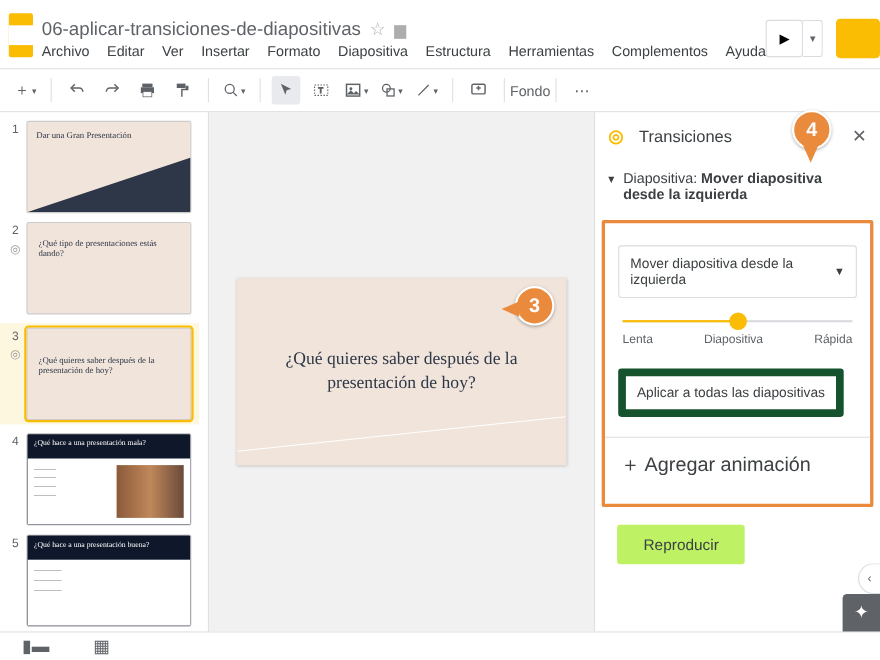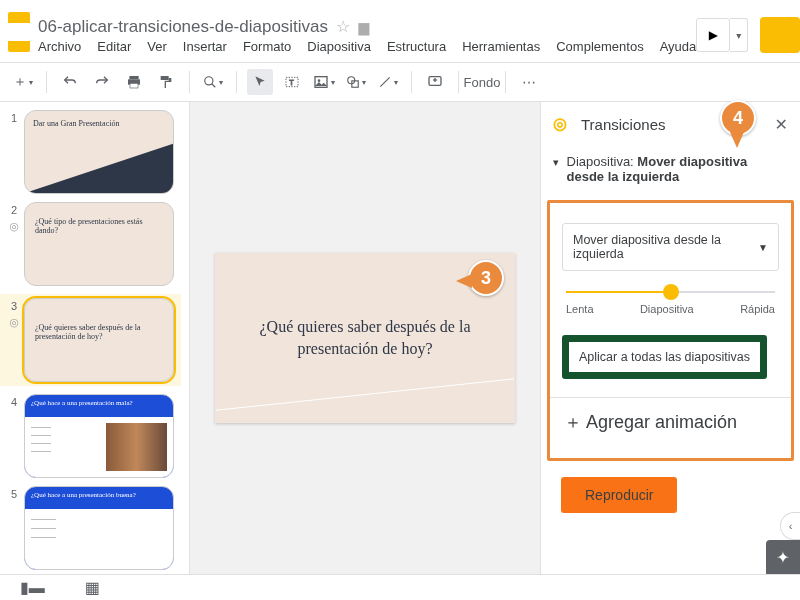--- a/index.html
+++ b/index.html
@@ -28,23 +28,23 @@
   .fondo{font-size:13px;padding:0 6px;}
 
   
   .main { display: flex; height: 472px; }
 
   
   .thumbs { width: 190px; border-right: 1px solid #e0e0e0; overflow-y:auto; padding: 8px 8px 0 4px;}
   .thumb-row{display:flex;align-items:flex-start;margin-bottom:8px;}
   .thumb-num{width:20px;font-size:11px;color:#5f6368;text-align:center;padding-top:2px;}
   .thumb-icon{width:20px;font-size:11px;color:#999;text-align:center;margin-top:4px;}
-  .thumb { width: 150px; height: 84px; border: 1px solid #ccc; background: #f0e4db; position: relative; cursor:pointer;overflow:hidden;border-radius:12px;}
+  .thumb { width: 150px; height: 84px; border: 1px solid #ccc; background: #f0e4db; position: relative; cursor:pointer;overflow:hidden;border-radius:2px;}
   .thumb.selected { outline:2px solid #fbbc04; }
-  .thumb.dark{background:#1d4ed8;}
+  .thumb.dark{background:#0f172a;}
   .th-txt{font-size:8px;color:#2e3747;text-align:left;padding:6px 10px;font-family:Georgia,serif;}
   .thumb .tri{position:absolute;bottom:0;left:0;width:0;height:0;border-left:0 solid transparent;border-right:150px solid #2e3747;border-top:50px solid transparent;}
 
   
   .canvas-area { flex: 1; background: #f1f1f1; position: relative; display:flex;align-items:center;justify-content:center;}
   .slide { width: 300px; height: 170px; background: #f0e4db; box-shadow: 0 1px 3px rgba(0,0,0,.2); position: relative; display:flex;align-items:center;justify-content:center; }
   .slide-text { font-family: Georgia, serif; font-size: 16px; color: #2e3747; text-align: center; padding: 0 28px; line-height:1.4; }
   .slide .diag2{position:absolute;bottom:28px;left:0;right:0;height:1px;background:#fff;transform:rotate(-6deg);}
   .callout3{position:absolute;left:468px;top:260px;width:36px;height:36px;background:#ea8a3c;border-radius:50%;color:#fff;font-weight:bold;font-size:18px;display:flex;align-items:center;justify-content:center;border:2px solid #fff;box-shadow:0 1px 3px rgba(0,0,0,.3);}
   .callout3::before{content:"";position:absolute;left:-14px;top:12px;width:0;height:0;border-top:7px solid transparent;border-bottom:7px solid transparent;border-right:16px solid #ea8a3c;}
@@ -60,21 +60,21 @@
   .orange-box{border:3px solid #ea8a3c;border-radius:2px;padding:20px 12px 12px;margin:0 -6px;}
   .select{border:1px solid #dadce0;border-radius:3px;padding:9px 10px;font-size:12.5px;color:#3c4043;display:flex;justify-content:space-between;align-items:center;cursor:pointer;}
   .slider-wrap{margin:20px 4px 6px;}
   .slider-track{height:2px;background:#dadce0;position:relative;}
   .slider-fill{position:absolute;left:0;width:50%;height:2px;background:#fbbc04;}
   .slider-knob{position:absolute;left:50%;top:-7px;width:16px;height:16px;background:#fbbc04;border-radius:50%;transform:translateX(-50%);}
   .slider-labels{display:flex;justify-content:space-between;font-size:11px;color:#5f6368;margin-top:10px;}
   .apply-btn{border:7px solid #14532d;border-radius:3px;padding:8px 10px;font-size:12.5px;color:#3c4043;margin-top:14px;cursor:pointer;display:inline-block;}
   .divider{height:1px;background:#e0e0e0;margin:18px -12px 0;}
   .add-anim{font-size:18px;color:#3c4043;padding:12px 2px;cursor:pointer;}
-  .play{background:#f97316;border-radius:3px;padding:10px 24px;font-size:14px;color:#3c4043;display:inline-block;margin-top:16px;margin-left:8px;cursor:pointer;}
+  .play{background:#bef264;border-radius:3px;padding:10px 24px;font-size:14px;color:#3c4043;display:inline-block;margin-top:16px;margin-left:8px;cursor:pointer;}
 
   .callout4{position:absolute;right:44px;top:100px;width:36px;height:36px;background:#ea8a3c;border-radius:50%;color:#fff;font-weight:bold;font-size:18px;display:flex;align-items:center;justify-content:center;border:2px solid #fff;box-shadow:0 1px 3px rgba(0,0,0,.3);}
   .callout4::before{content:"";position:absolute;left:8px;bottom:-14px;width:0;height:0;border-left:7px solid transparent;border-right:7px solid transparent;border-top:16px solid #ea8a3c;}
 
   
   .footer{height:26px;border-top:1px solid #e0e0e0;display:flex;align-items:center;padding:0 20px;gap:40px;color:#5f6368;}
   .explore{position:absolute;right:0;bottom:26px;width:34px;height:34px;background:#5f6368;border-radius:4px 0 0 0;display:flex;align-items:center;justify-content:center;color:#fff;}
   .scroll-right{position:absolute;right:0;bottom:60px;width:20px;height:28px;border:1px solid #dadce0;border-right:none;border-radius:14px 0 0 14px;background:#fff;display:flex;align-items:center;justify-content:center;font-size:11px;color:#5f6368;}
 
   svg{display:block;}

